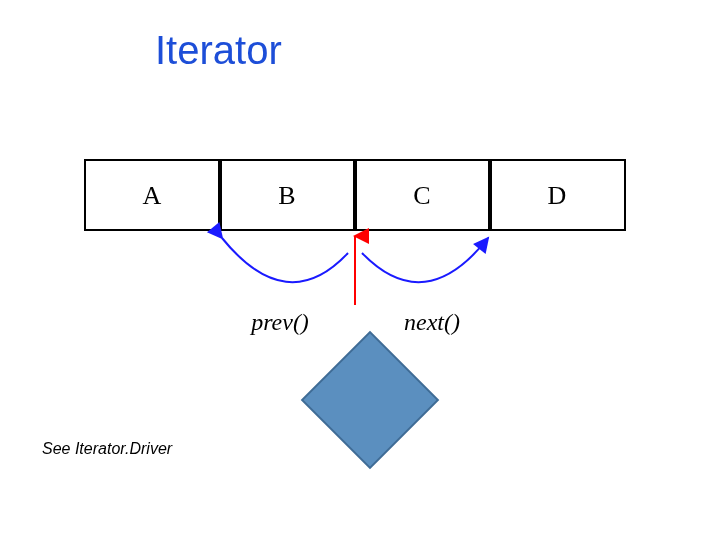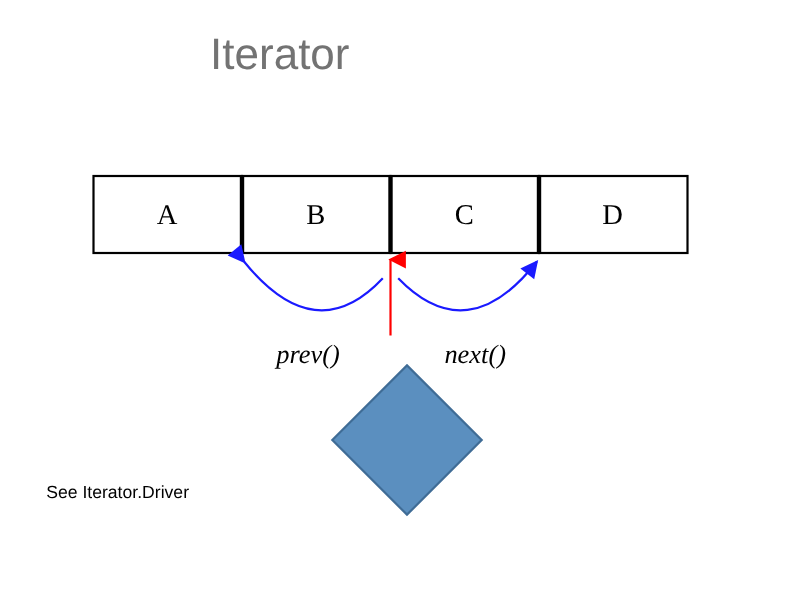--- a/index.html
+++ b/index.html
@@ -9,29 +9,29 @@
       background: #ffffff;
       font-family: Arial, Helvetica, sans-serif;
       position: relative;
       overflow: hidden;
     }
     .title {
       position: absolute;
       left: 155px;
       top: 28px;
       font-size: 40px;
-      color: #737373;
-      margin-left: 36px;
+      color: #1d4ed8;
     }
     .footer {
       position: absolute;
       left: 42px;
       top: 440px;
       font-size: 16px;
       color: #000;
+      font-style: italic;
     }
     .stage {
       position: absolute;
       left: 0; top: 0;
       width: 720px; height: 540px;
     }
     .cell-label {
       font-family: "Times New Roman", Times, serif;
       font-size: 26px;
       fill: #000;

